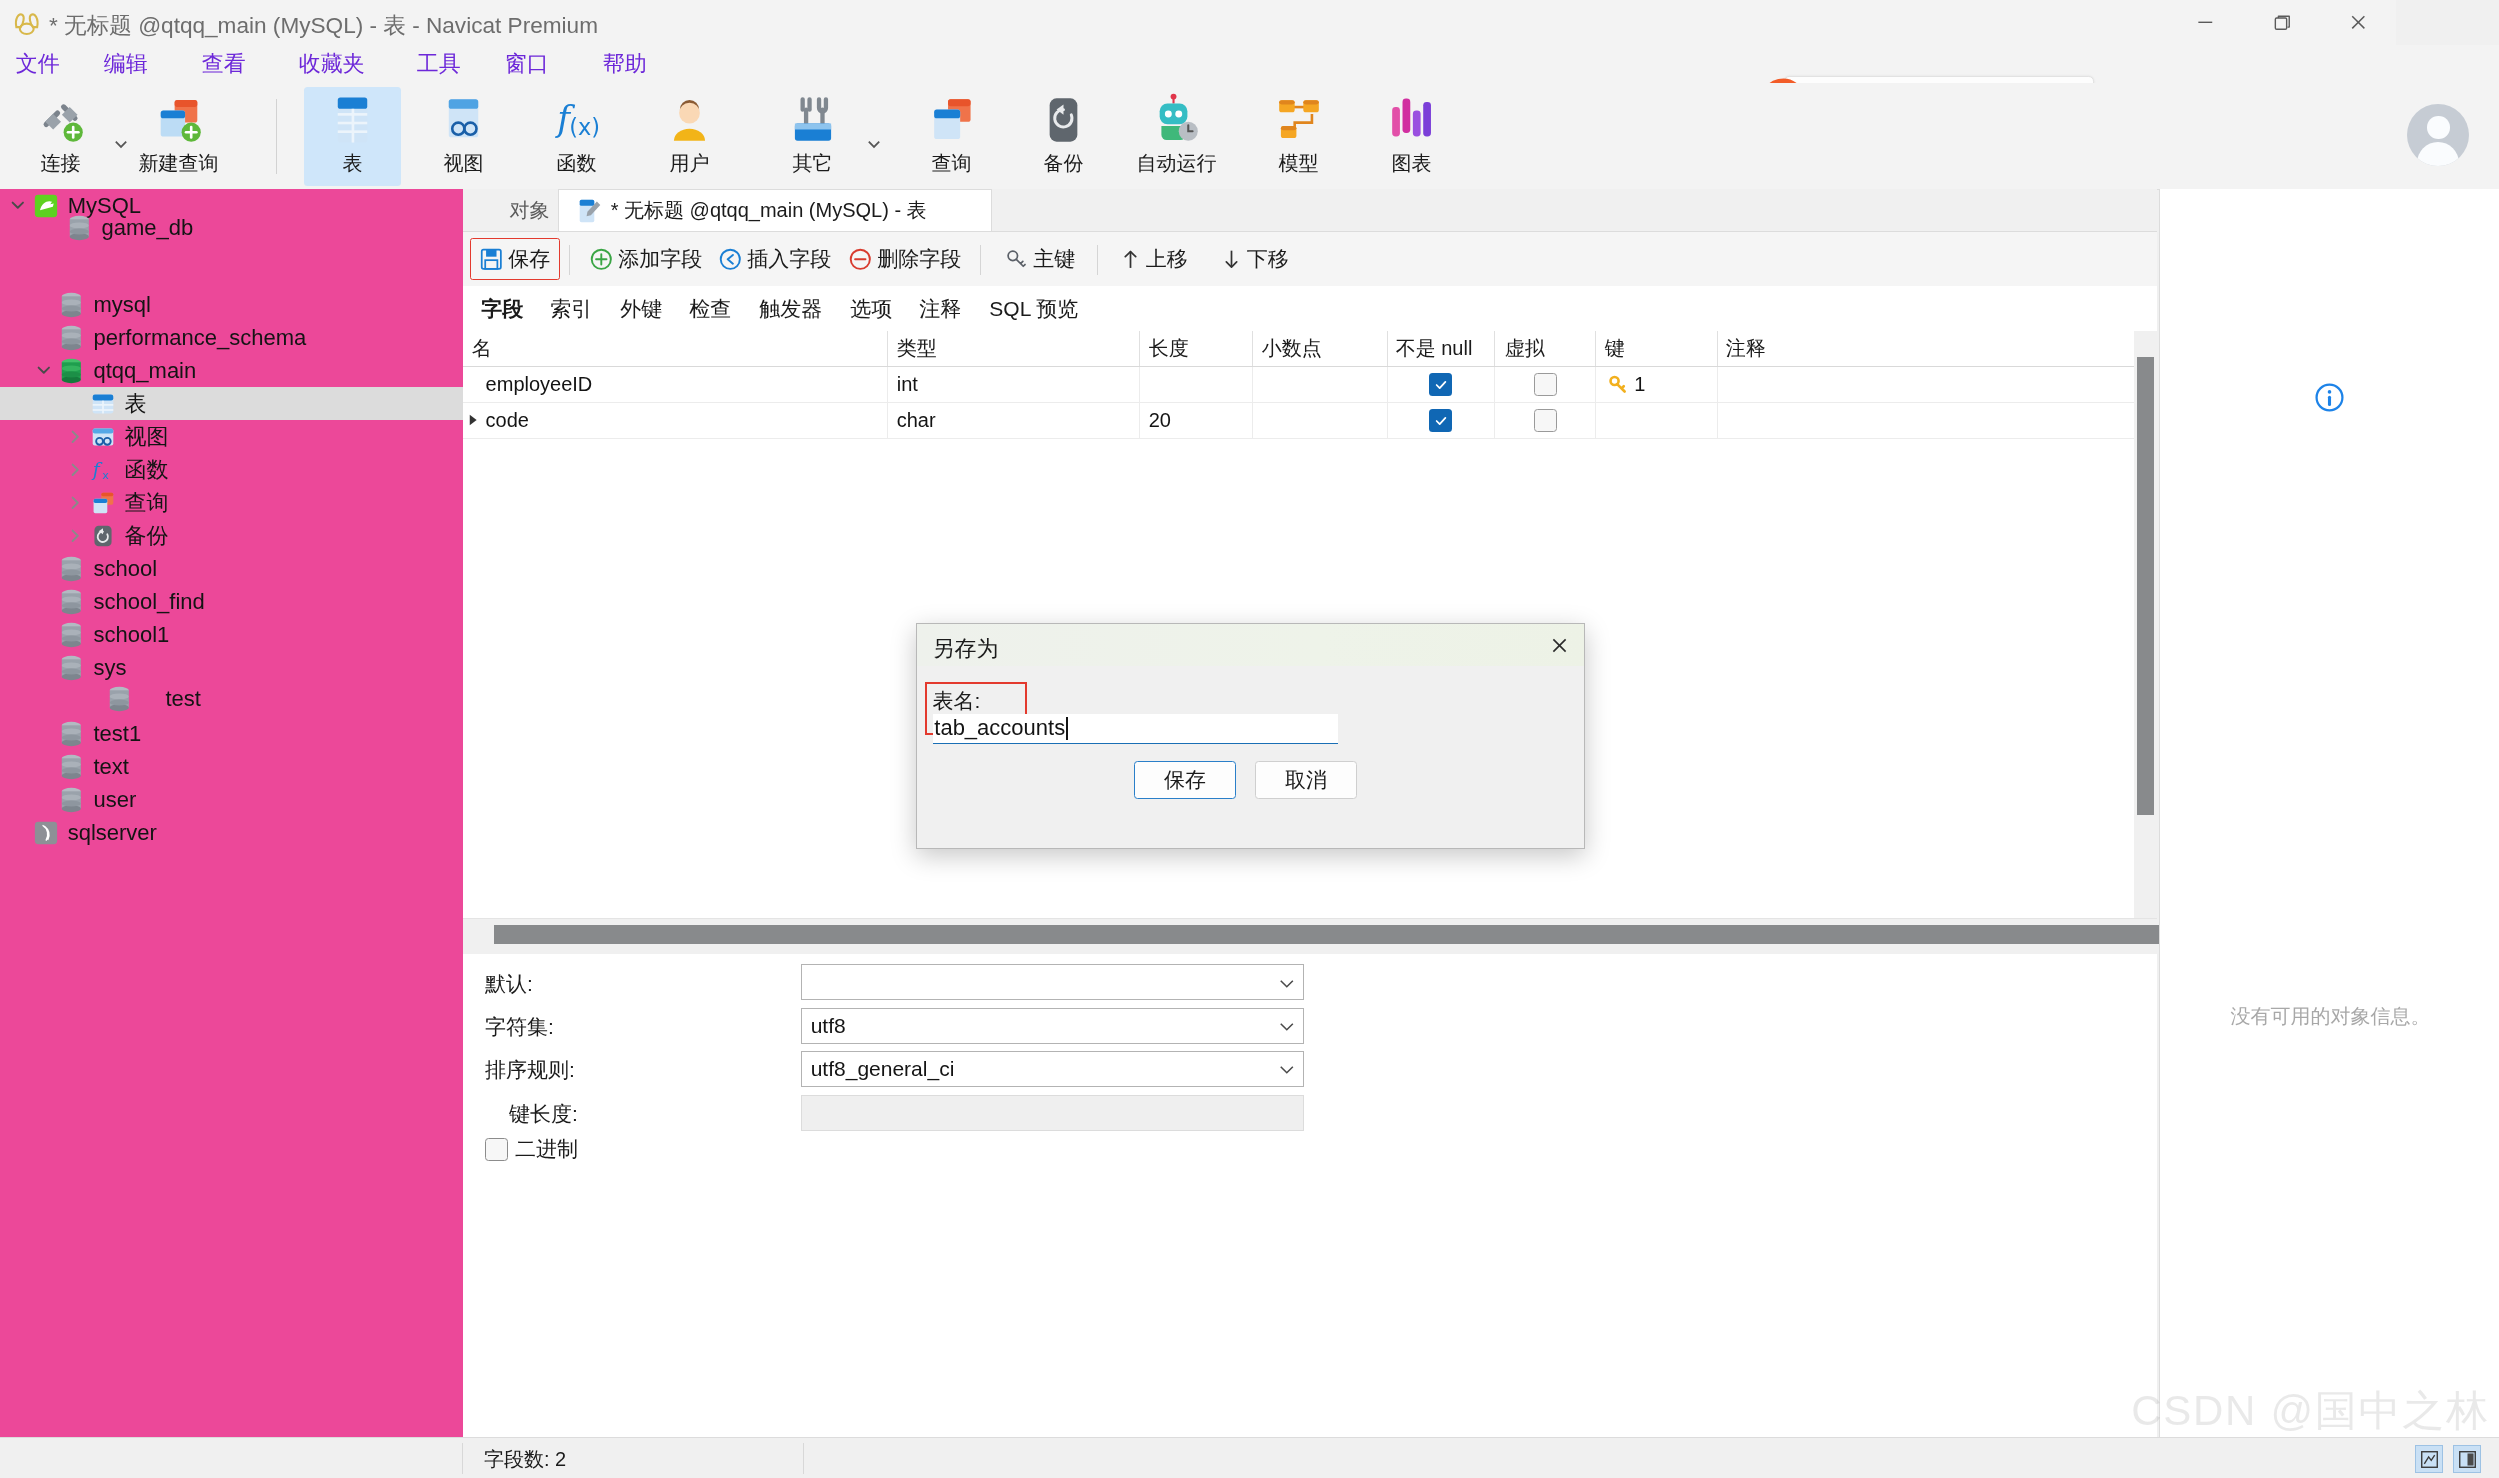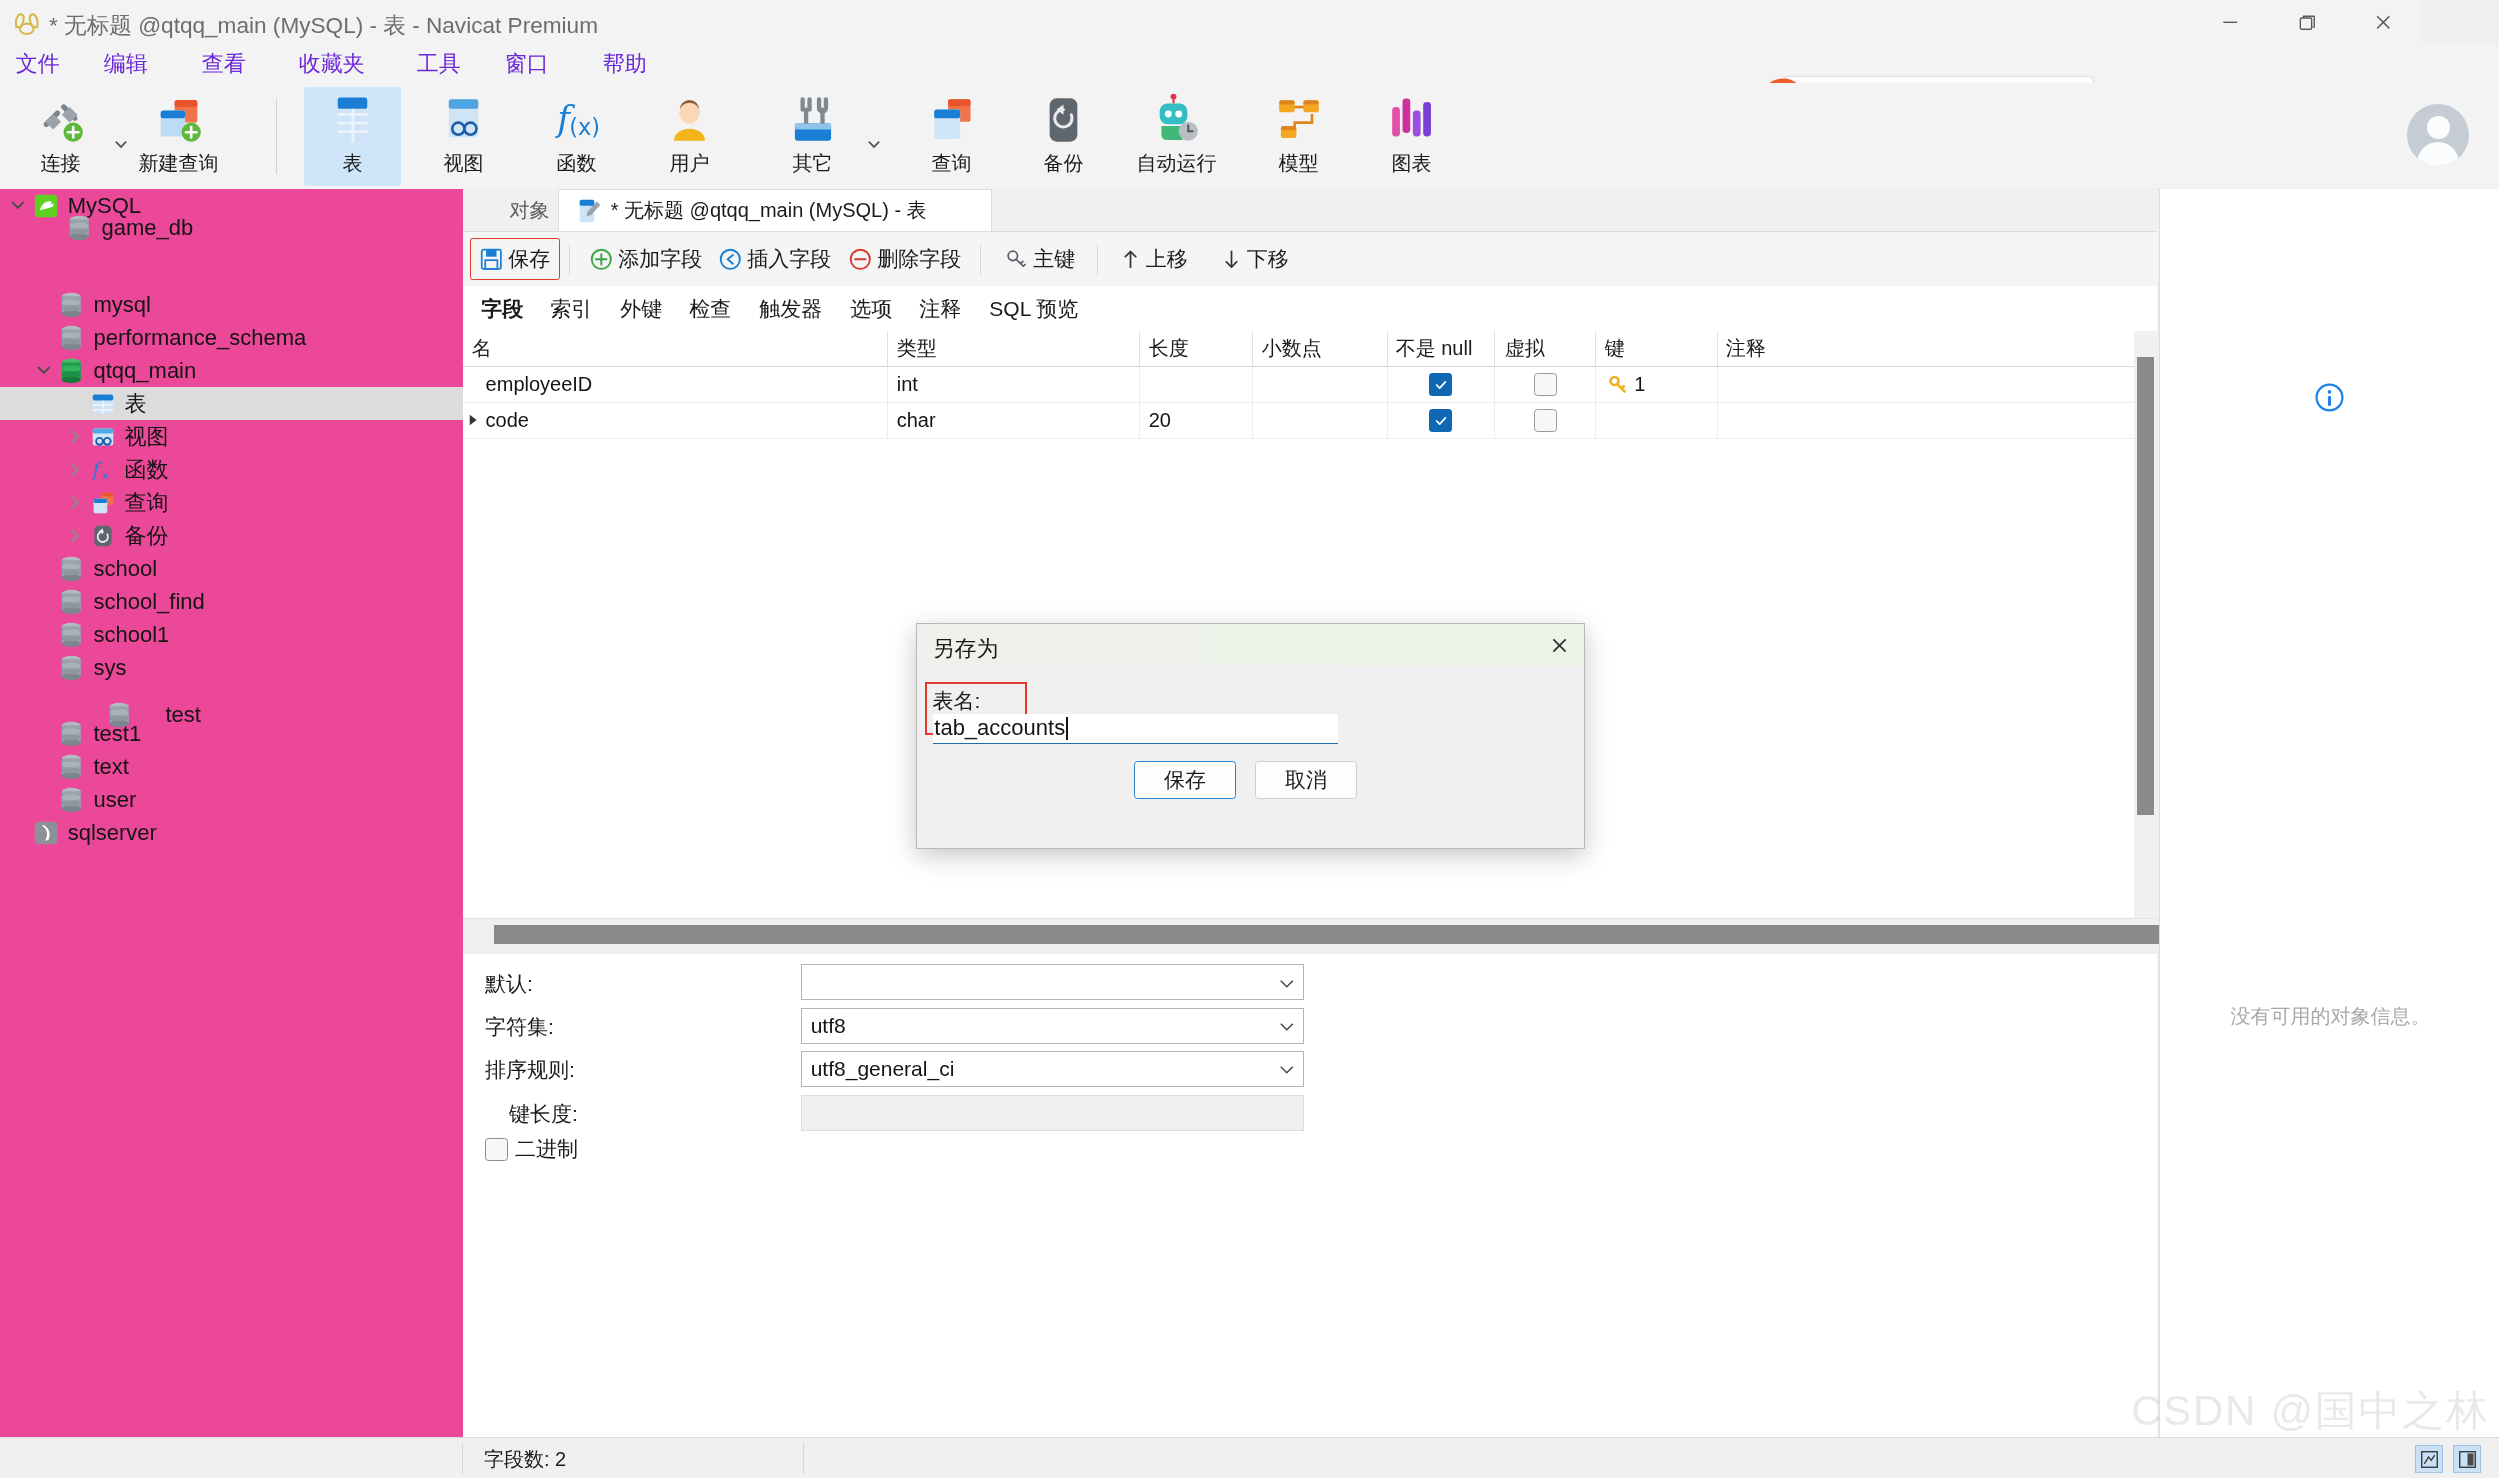--- a/index.html
+++ b/index.html
@@ -5,21 +5,21 @@
   html,body{margin:0;padding:0;}
   body{
     width:2500px;height:1479px;overflow:hidden;
     font-family:"Liberation Sans","DejaVu Sans",sans-serif;
     background:#ffffff;
     -webkit-font-smoothing:antialiased;
   }
   .app{position:relative;width:2500px;height:1479px;background:#f0f0f0;}
 
   
-  .titlebar{position:absolute;left:0;top:0;width:2396px;height:45px;background:#f3f3f3;border-bottom:0.9px solid #e3e3e3;padding-left:25px;}
+  .titlebar{position:absolute;left:0;top:0;width:2396px;height:45px;background:#f3f3f3;border-bottom:0.9px solid #e3e3e3;}
   .tb-logo{position:absolute;left:12px;top:7.8px;width:29.5px;height:29.5px;}
   .tb-title{position:absolute;left:49px;top:9.5px;font-size:22.6px;color:#6d6d6d;white-space:nowrap;}
   .wc{position:absolute;top:0;width:76px;height:45px;display:flex;align-items:center;justify-content:center;}
   .wc-min{right:153px;}.wc-max{right:76px;}.wc-close{right:0;}
   .wc svg{display:block;}
 
   
   .menubar{position:absolute;left:0;top:45px;width:2500px;height:38px;background:#f3f3f3;}
   .menu-item{position:absolute;top:0;height:38px;line-height:38px;font-size:22px;color:#6d28d9;padding:0 8.7px;cursor:default;}
 
@@ -630,21 +630,21 @@
           <svg width="22.6" height="26" viewBox="0 0 26 30">
             <ellipse cx="13" cy="5" rx="11" ry="4" fill="#b3bac2"></ellipse>
             <rect x="2" y="5" width="22" height="20" fill="#9aa2ab"></rect>
             <ellipse cx="13" cy="25" rx="11" ry="4" fill="#7d858e"></ellipse>
             <ellipse cx="13" cy="12" rx="11" ry="3.4" fill="#aab1b9"></ellipse>
             <ellipse cx="13" cy="19" rx="11" ry="3.4" fill="#8e969f"></ellipse>
           </svg>
         </div>
         <div class="tl">sys</div>
       </div>
-      <div class="tree-row" style="top: 509px; gap: 24px;">
+      <div class="tree-row" style="top: 493px; gap: 24px;">
         <div style="width: 31px; flex: 0 0 auto;"></div>
         <div class="tw"></div>
         <div class="ti">
           <svg width="22.6" height="26" viewBox="0 0 26 30">
             <ellipse cx="13" cy="5" rx="11" ry="4" fill="#b3bac2"></ellipse>
             <rect x="2" y="5" width="22" height="20" fill="#9aa2ab"></rect>
             <ellipse cx="13" cy="25" rx="11" ry="4" fill="#7d858e"></ellipse>
             <ellipse cx="13" cy="12" rx="11" ry="3.4" fill="#aab1b9"></ellipse>
             <ellipse cx="13" cy="19" rx="11" ry="3.4" fill="#8e969f"></ellipse>
           </svg>

